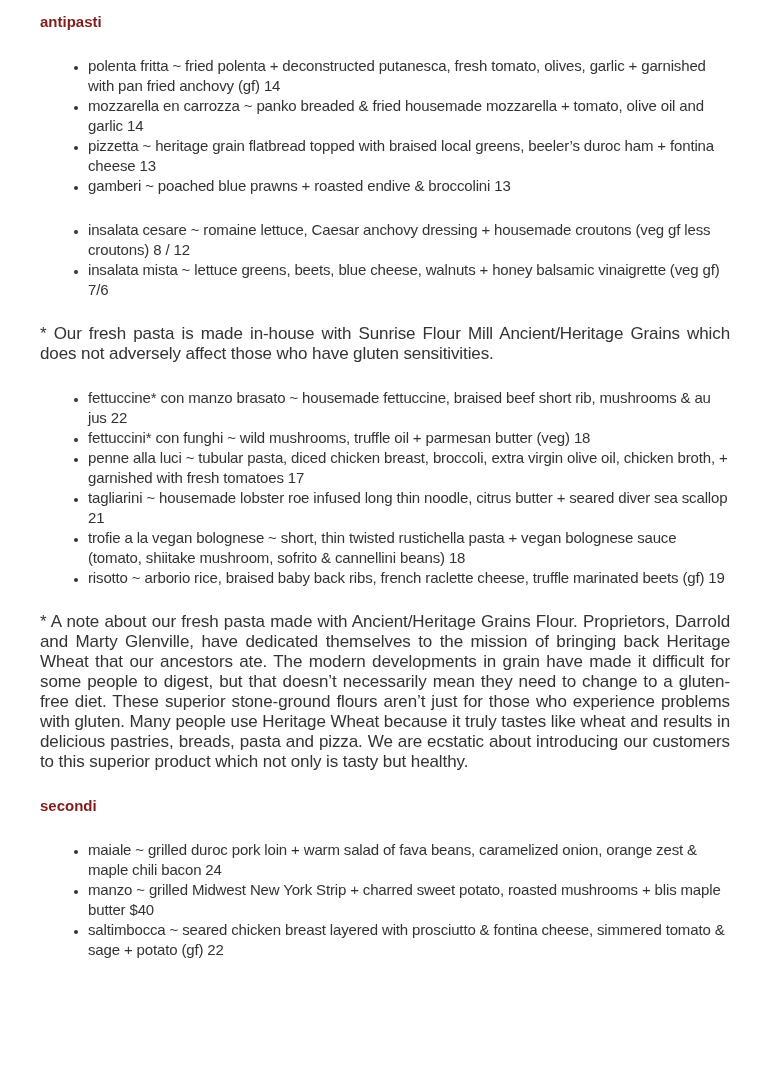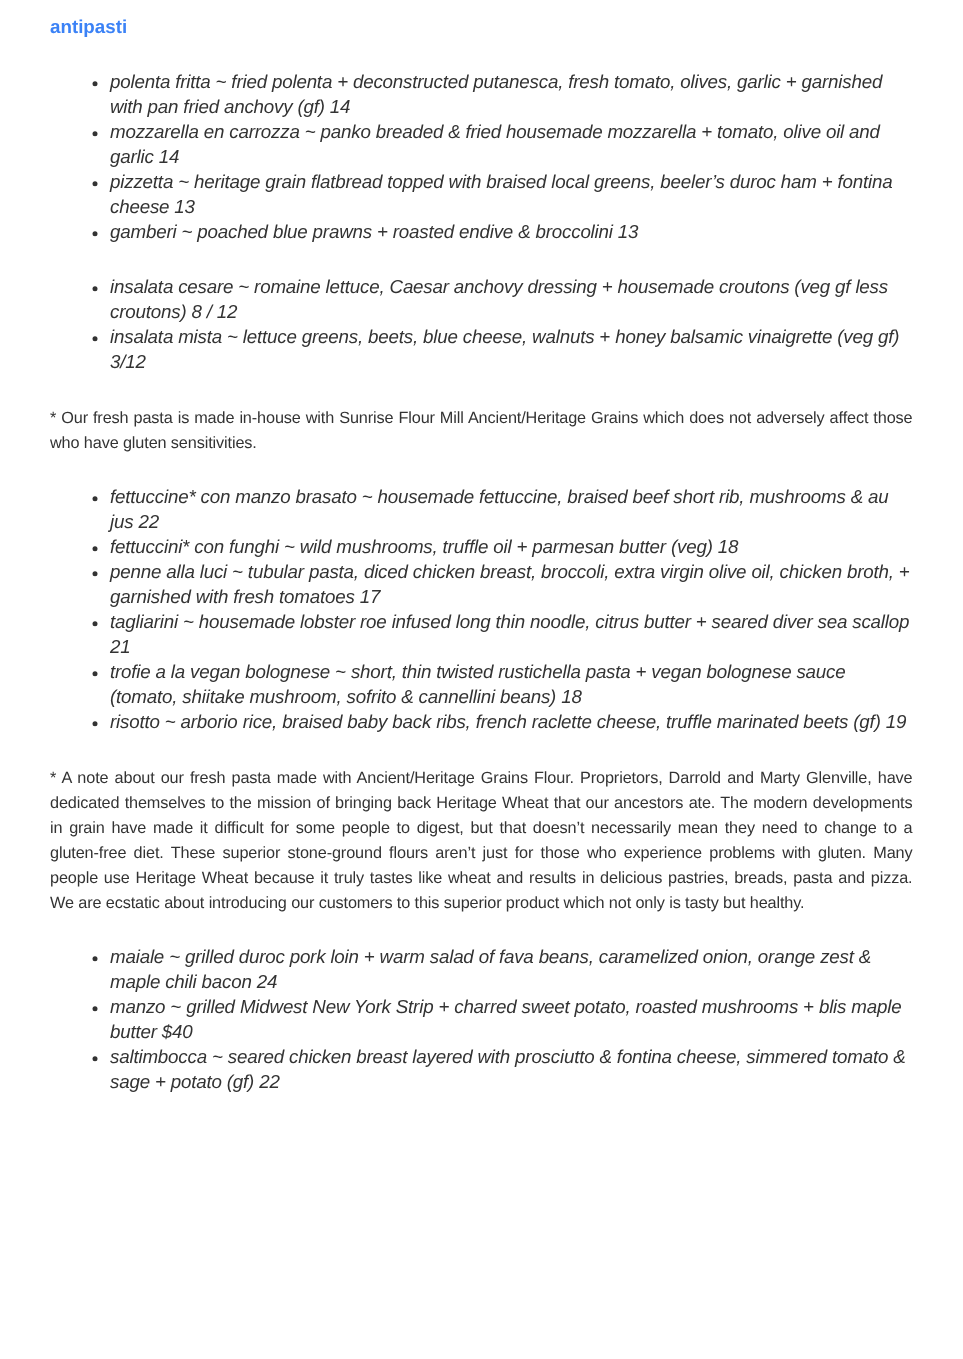--- a/index.html
+++ b/index.html
@@ -17,76 +17,76 @@
       line-height: 20px;
     }
     .content {
       padding: 12px 40px 0 40px;
       width: 690px;
     }
     .section-heading {
       font-weight: bold;
       font-size: 15px;
       line-height: 20px;
-      color: #3b82f6;
+      color: #7f1d1d;
       margin: 0 0 24px 0;
     }
     ul.menu-list {
       list-style: disc;
       margin: 0 0 24px 0;
       padding-left: 48px;
     }
     ul.menu-list li {
       margin: 0;
       padding: 0;
       font-size: 15px;
       line-height: 20px;
       letter-spacing: -0.15px;
-      font-style: italic;
     }
     ul.menu-list li::marker {
       font-size: 12px;
     }
     p.note {
       margin: 0 0 24px 0;
       text-align: justify;
-      font-size: 13px;
+      font-size: 17px;
       line-height: 20px;
       letter-spacing: -0.1px;
     }
   </style>
 </head>
 <body>
 
 <div class="content">
 
   <div class="section-heading">antipasti</div>
   <ul class="menu-list">
     <li>polenta fritta ~ fried polenta + deconstructed putanesca, fresh tomato, olives, garlic + garnished with pan fried anchovy (gf) 14</li>
     <li>mozzarella en carrozza ~ panko breaded &amp; fried housemade mozzarella + tomato, olive oil and garlic 14</li>
     <li>pizzetta ~ heritage grain flatbread topped with braised local greens, beeler’s duroc ham + fontina cheese 13</li>
     <li>gamberi ~ poached blue prawns + roasted endive &amp; broccolini 13</li>
   </ul>
 
   <ul class="menu-list">
     <li>insalata cesare ~ romaine lettuce, Caesar anchovy dressing + housemade croutons  (veg gf less croutons) 8 / 12</li>
-    <li>insalata mista ~ lettuce greens, beets, blue cheese, walnuts + honey balsamic vinaigrette (veg gf) 3/12</li>
+    <li>insalata mista ~ lettuce greens, beets, blue cheese, walnuts + honey balsamic vinaigrette (veg gf) 7/6</li>
   </ul>
 
   <p class="note">* Our fresh pasta is made in-house with Sunrise Flour Mill  Ancient/Heritage Grains which does not adversely affect those who have gluten sensitivities.</p>
   <ul class="menu-list">
     <li>fettuccine* con manzo brasato ~ housemade fettuccine, braised beef short rib, mushrooms &amp; au jus 22</li>
     <li>fettuccini* con funghi ~ wild mushrooms, truffle oil + parmesan butter  (veg)  18</li>
     <li>penne alla luci ~ tubular pasta, diced chicken breast, broccoli, extra virgin olive oil, chicken broth, + garnished with fresh tomatoes 17</li>
     <li>tagliarini ~ housemade lobster roe infused long thin noodle, citrus butter + seared diver sea scallop 21</li>
     <li>trofie a la vegan bolognese ~ short, thin twisted rustichella pasta + vegan bolognese sauce (tomato, shiitake mushroom, sofrito &amp; cannellini beans) 18</li>
     <li>risotto ~ arborio rice, braised baby back ribs, french raclette cheese, truffle marinated beets (gf) 19</li>
   </ul>
   <p class="note">* A note about our fresh pasta made with Ancient/Heritage Grains Flour. Proprietors, Darrold and Marty Glenville, have dedicated themselves to the mission of bringing back Heritage Wheat that our ancestors ate. The modern developments in grain have made it difficult for some people to digest, but that doesn’t necessarily mean they need to change to a gluten-free diet. These superior stone-ground flours aren’t just for those who experience problems with gluten. Many people use Heritage Wheat because it truly tastes like wheat and results in delicious pastries, breads, pasta and pizza. We are ecstatic about introducing our customers to this superior product which not only is tasty but healthy.</p>
 
+  <div class="section-heading">secondi</div>
   <ul class="menu-list">
     <li>maiale ~ grilled duroc pork loin + warm salad of fava beans, caramelized onion, orange zest &amp; maple chili bacon 24</li>
     <li>manzo ~ grilled Midwest New York Strip + charred sweet potato, roasted mushrooms + blis maple butter $40</li>
     <li>saltimbocca ~ seared chicken breast layered with prosciutto &amp; fontina cheese, simmered tomato &amp; sage + potato (gf) 22</li>
   </ul>
 
 
 </div>
 
 </body></html>

